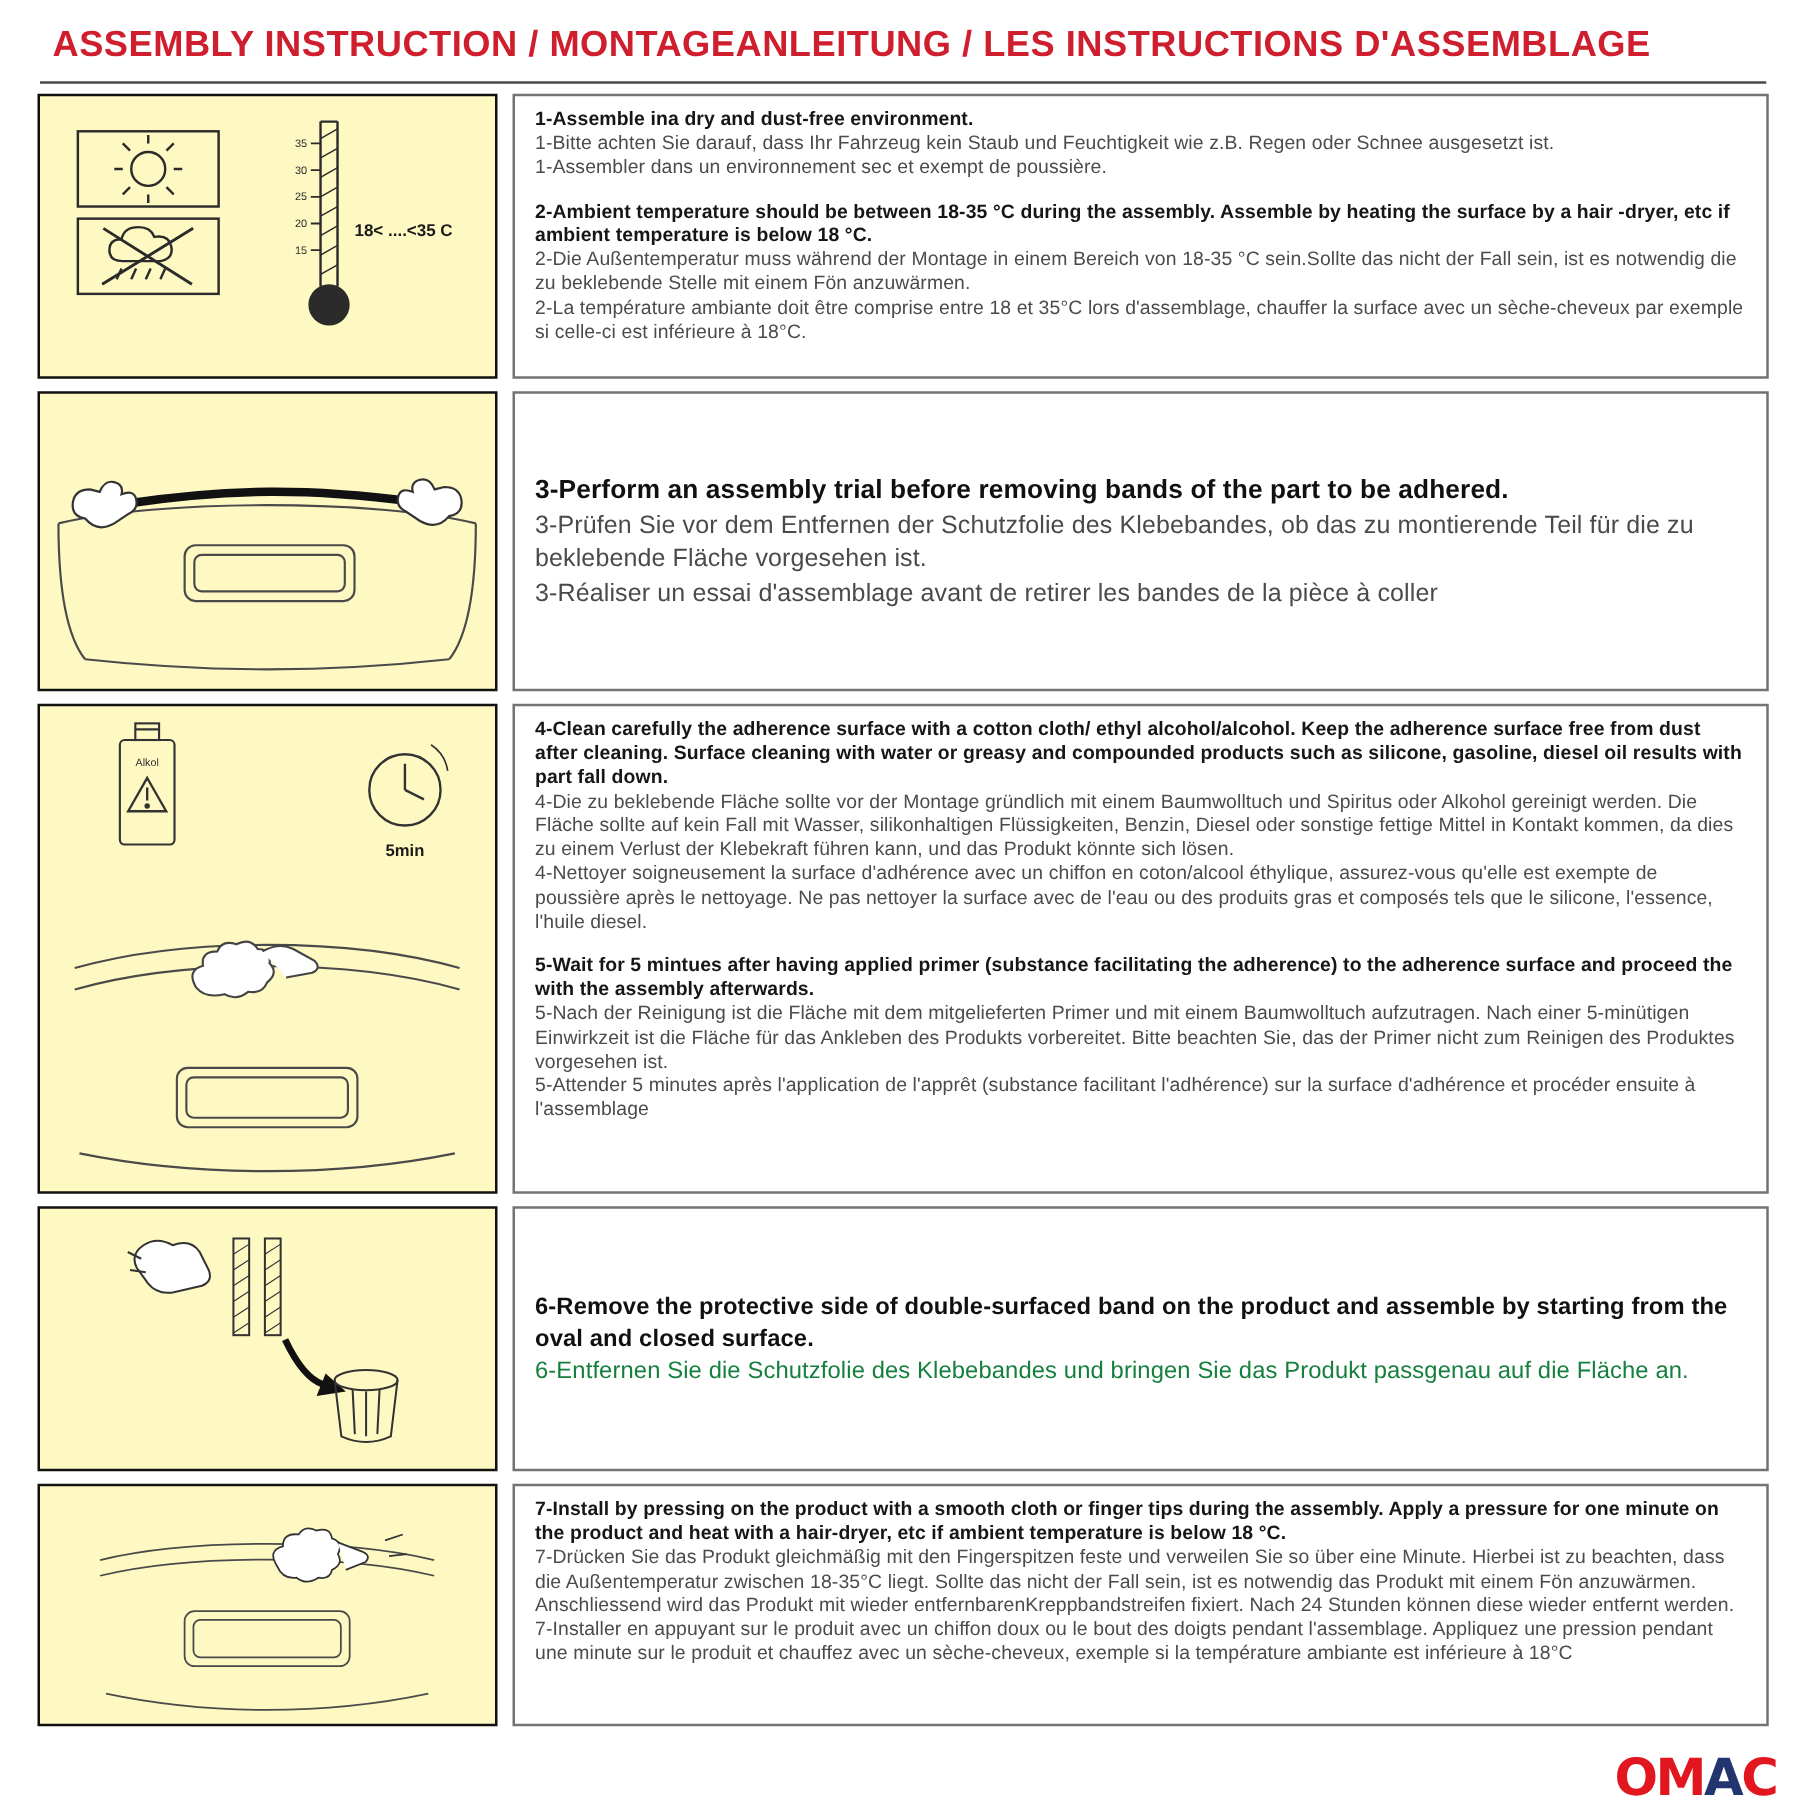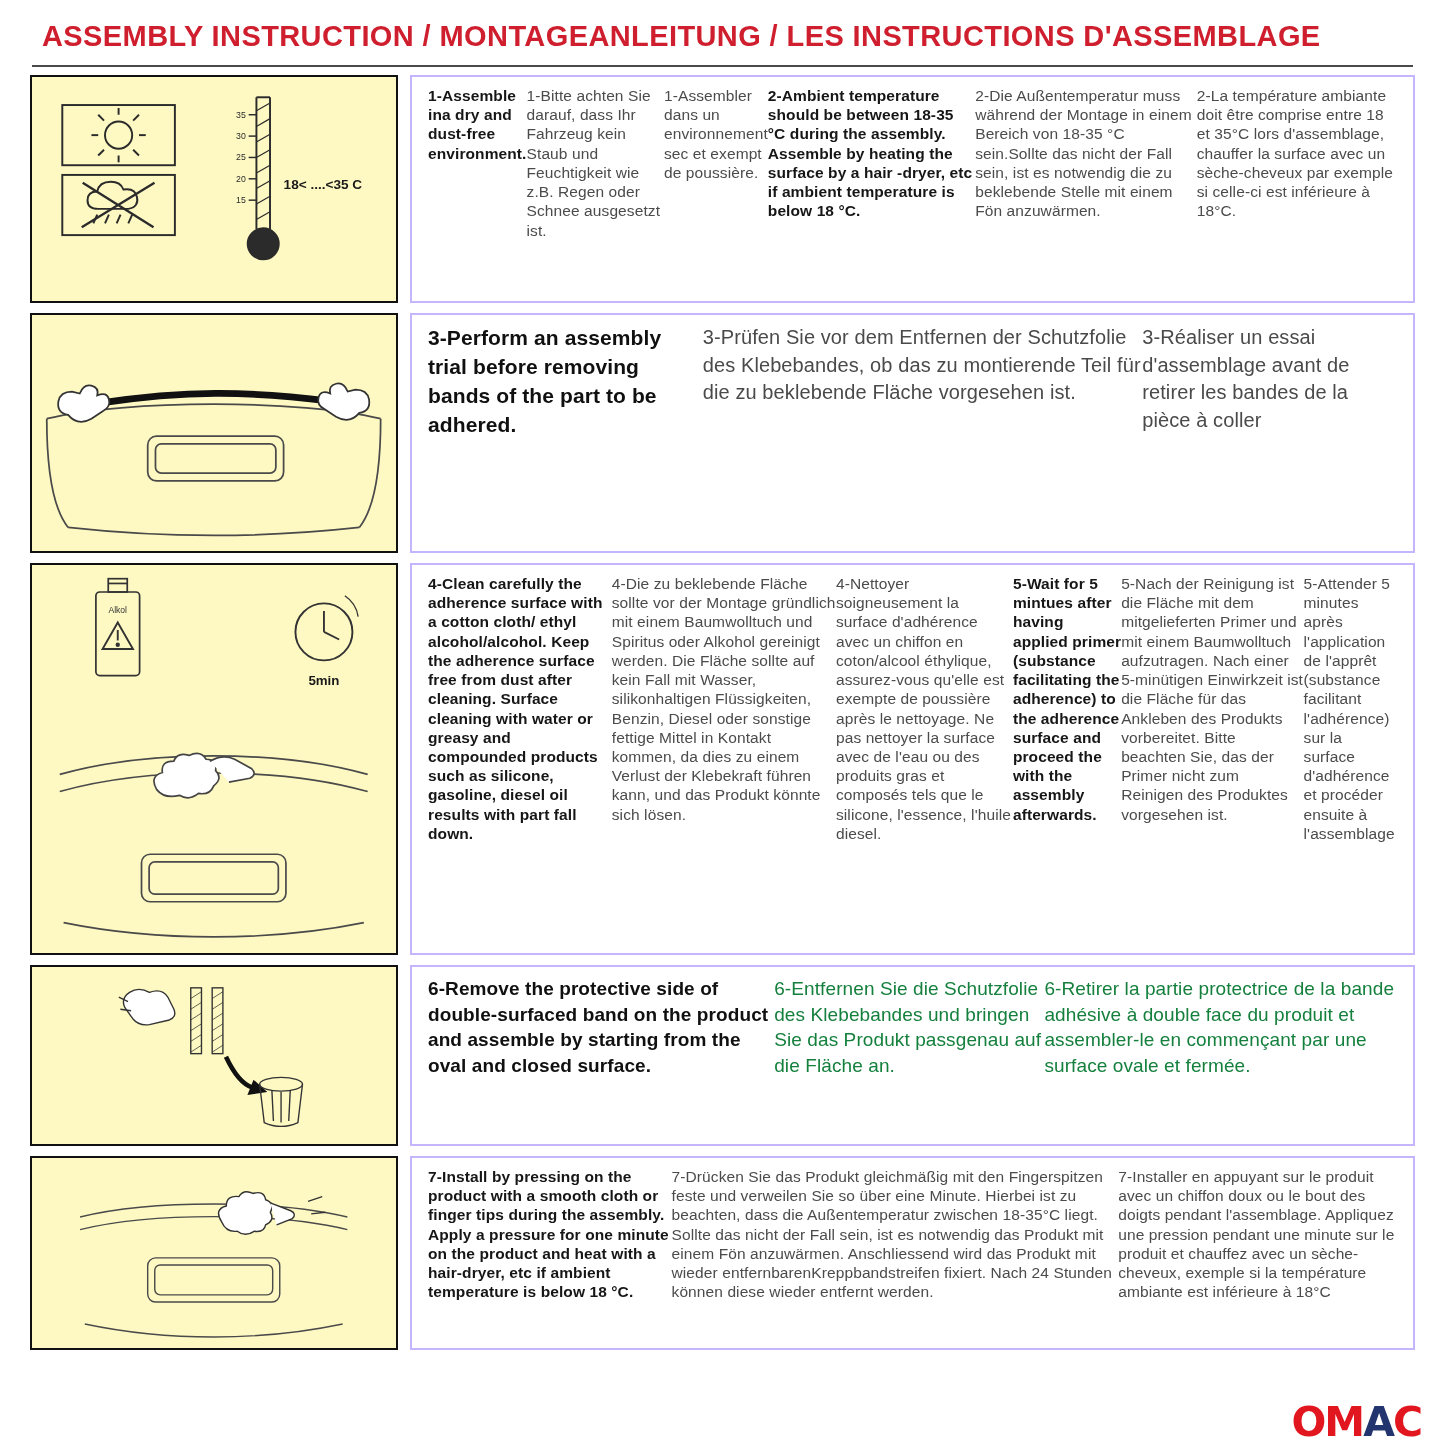--- a/index.html
+++ b/index.html
@@ -28,31 +28,32 @@
     border: 2px solid #111;
     background: #fef9c3;
     display: flex;
     align-items: center;
     justify-content: center;
     overflow: hidden;
   }
   .illus svg { width: 96%; height: 96%; }
   .textbox {
     flex: 1;
-    border: 2px solid #c4b5fd;
+    border: 2px solid #737373;
     background: #fff;
     padding: 9px 16px 8px 16px;
     display: flex;
+    flex-direction: column;
   }
   .textbox.center { justify-content: center; }
 
   .r1 { height: 228px; }
   .r2 { height: 240px; }
   .r3 { height: 392px; }
-  .r4 { height: 181px; }
+  .r4 { height: 212px; }
   .r5 { height: 194px; }
 
   .textbox p { font-size: 15.5px; line-height: 1.24; color: #4b4b4b; letter-spacing: 0.1px; }
   .textbox p.b { font-weight: bold; color: #161616; }
   .sp { height: 16px; flex: 0 0 auto; }
 
   .lg p { font-size: 20px; line-height: 1.38; color: #4a4a4a; }
   .lg p.b { font-size: 21px; color: #101010; }
   .md p { font-size: 19px; line-height: 1.35; color: #15803d; }
   .md p.b { color: #101010; }
@@ -259,21 +260,20 @@
           <path d="M240,148 L246,198 q22,10 44,0 L296,148"></path>
           <line x1="256" y1="156" x2="258" y2="196"></line>
           <line x1="268" y1="158" x2="268" y2="198"></line>
           <line x1="280" y1="156" x2="278" y2="196"></line>
         </g>
       </svg>
     </div>
     <div class="textbox center md">
       <p class="b">6-Remove the protective side of double-surfaced band on the product and assemble by starting from the oval and closed surface.</p>
       <p>6-Entfernen Sie die Schutzfolie des Klebebandes und bringen Sie das Produkt passgenau auf die Fläche an.</p>
-      <p>6-Retirer la partie protectrice de la bande adhésive à double face du produit et assembler-le en commençant par une surface ovale et fermée.</p>
     </div>
   </section>
 
   <section class="row r5">
     <div class="illus">
       <svg viewBox="0 0 360 232">
         <g fill="none" stroke="#4a4a4a" stroke-width="1.8">
           <path d="M10,70 C100,48 260,48 350,70"></path>
           <path d="M10,86 C100,64 260,64 350,86"></path>
           <rect x="96" y="122" width="168" height="56" rx="10"></rect>

